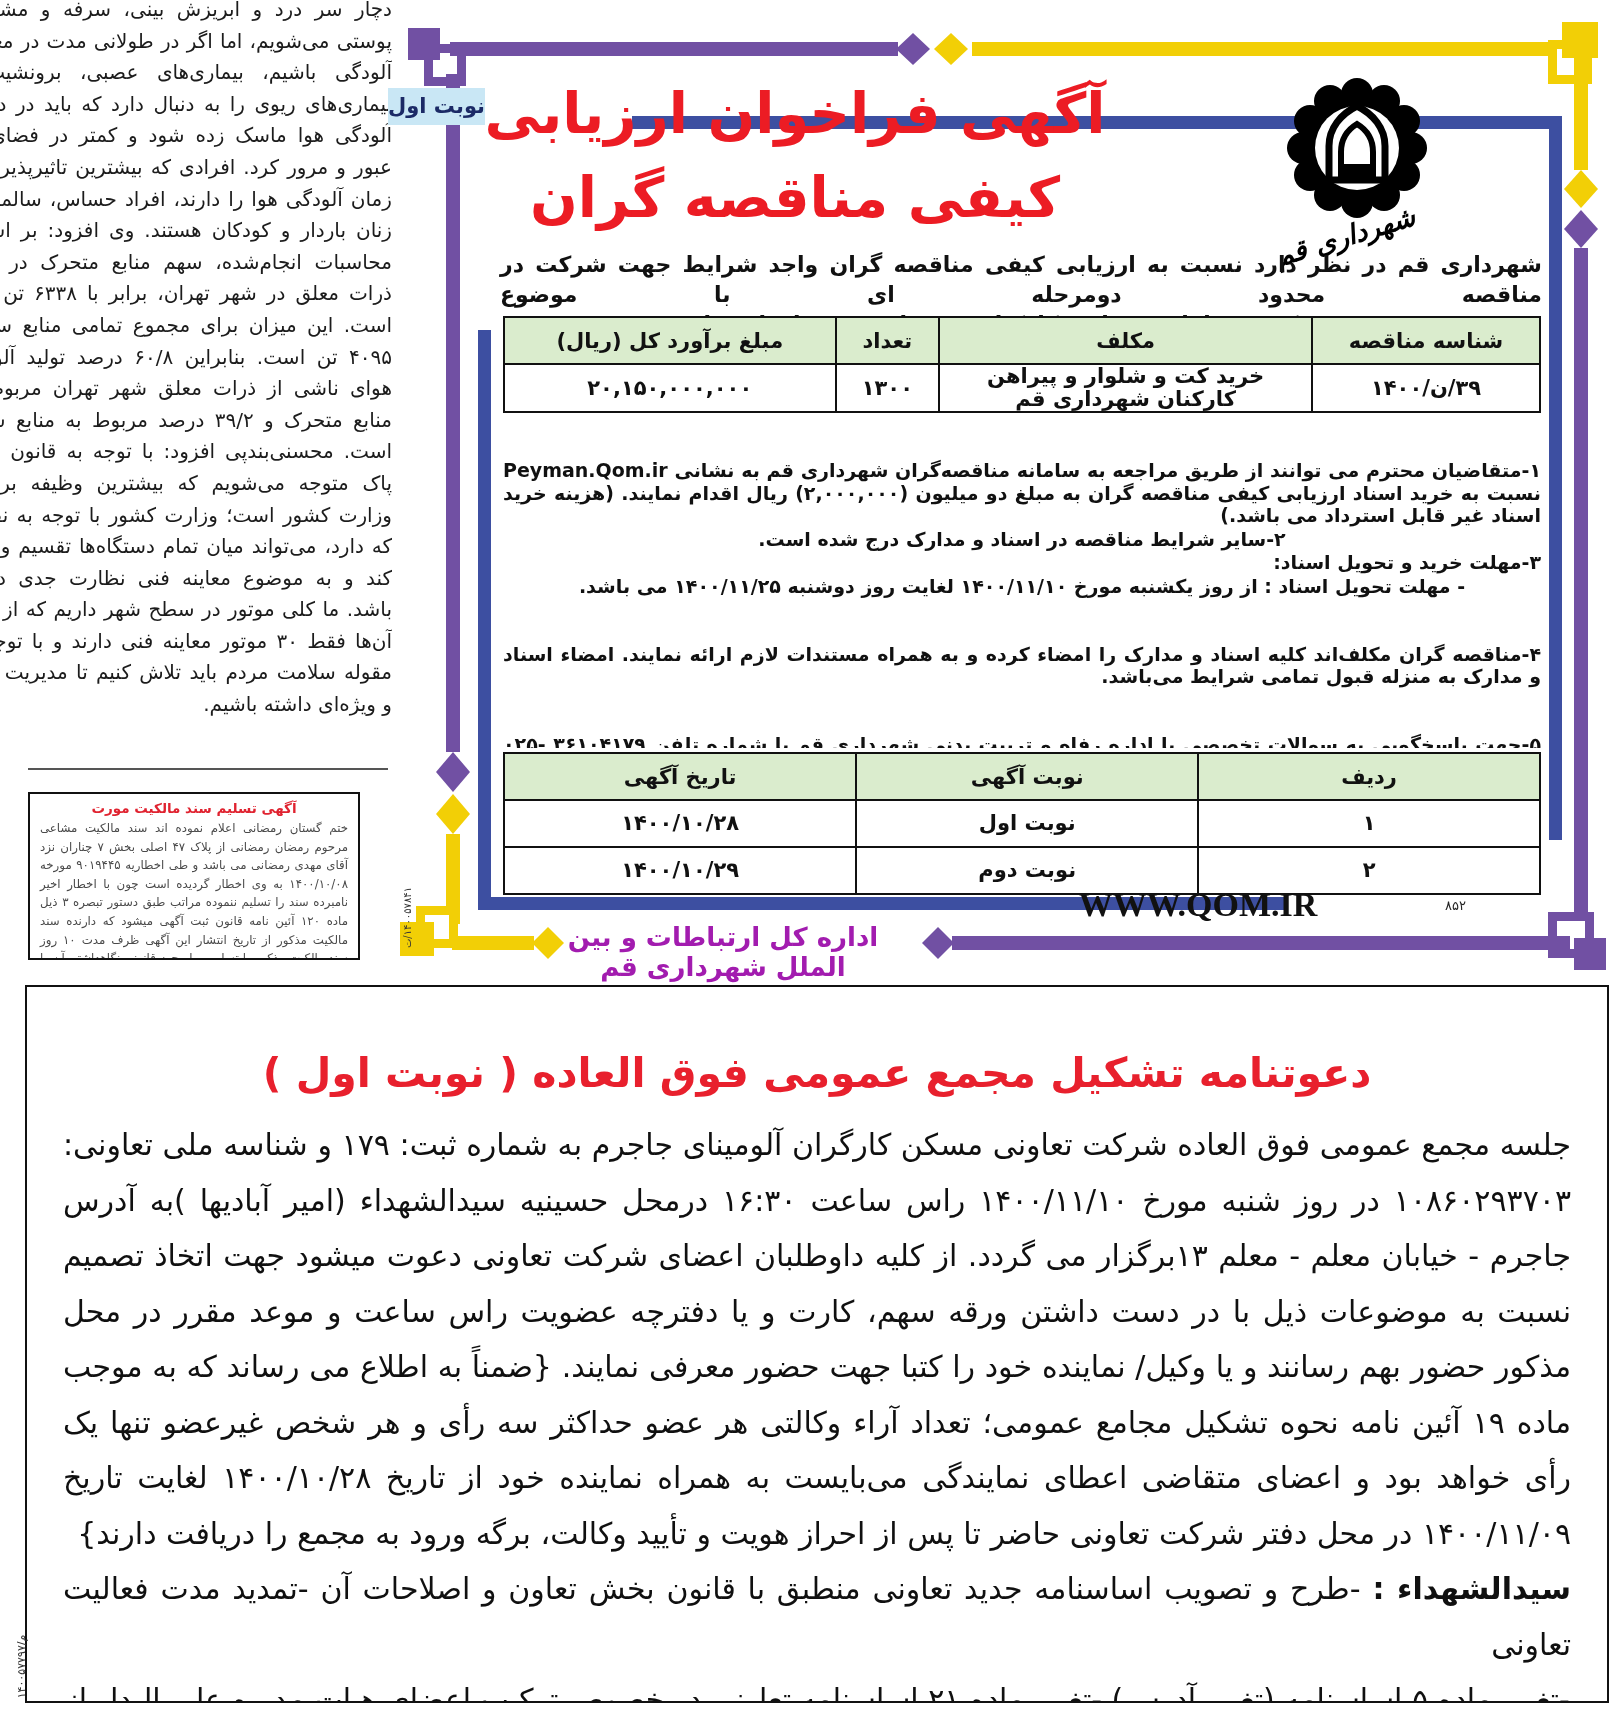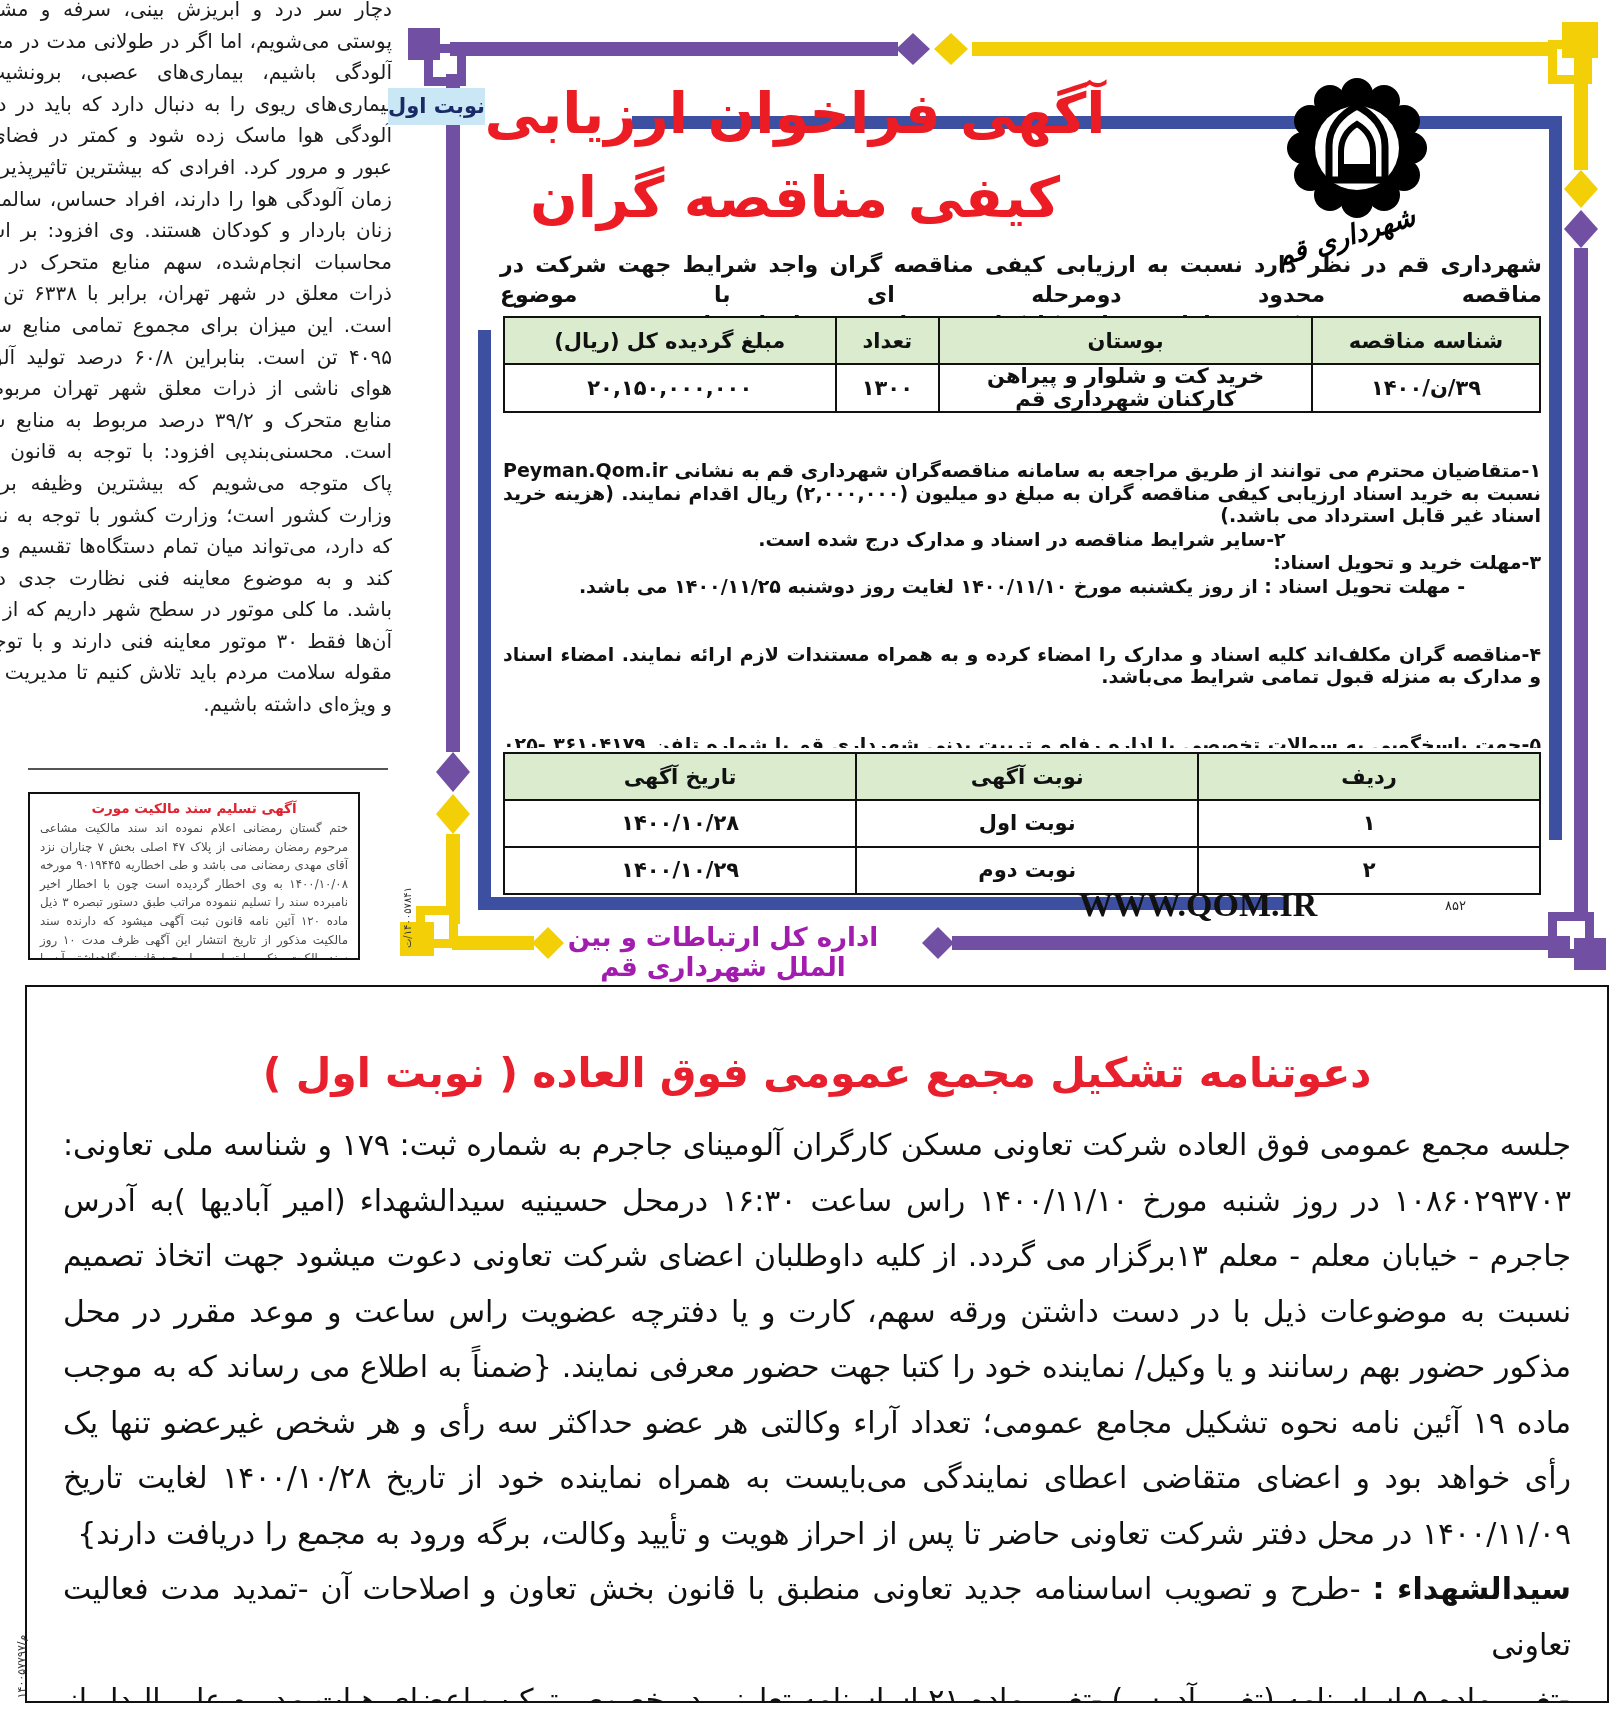--- a/index.html
+++ b/index.html
@@ -159,23 +159,23 @@
     <table class="adtable t1" dir="rtl">
       <colgroup>
           <col style="width:22%">
           <col style="width:36%">
           <col style="width:10%">
           <col style="width:32%">
         </colgroup>
       <tbody>
           <tr>
         <th>شناسه مناقصه</th>
-        <th>بوستان</th>
+        <th>مکلف</th>
         <th>تعداد</th>
-        <th>مبلغ گردیده کل (ریال)</th>
+        <th>مبلغ برآورد کل (ریال)</th>
       </tr>
       <tr>
         <td>۳۹/ن/۱۴۰۰</td>
         <td>خرید کت و شلوار و پیراهن کارکنان شهرداری قم</td>
         <td>۱۳۰۰</td>
         <td>۲۰,۱۵۰,۰۰۰,۰۰۰</td>
       </tr>
     </tbody>
       </table>
 

